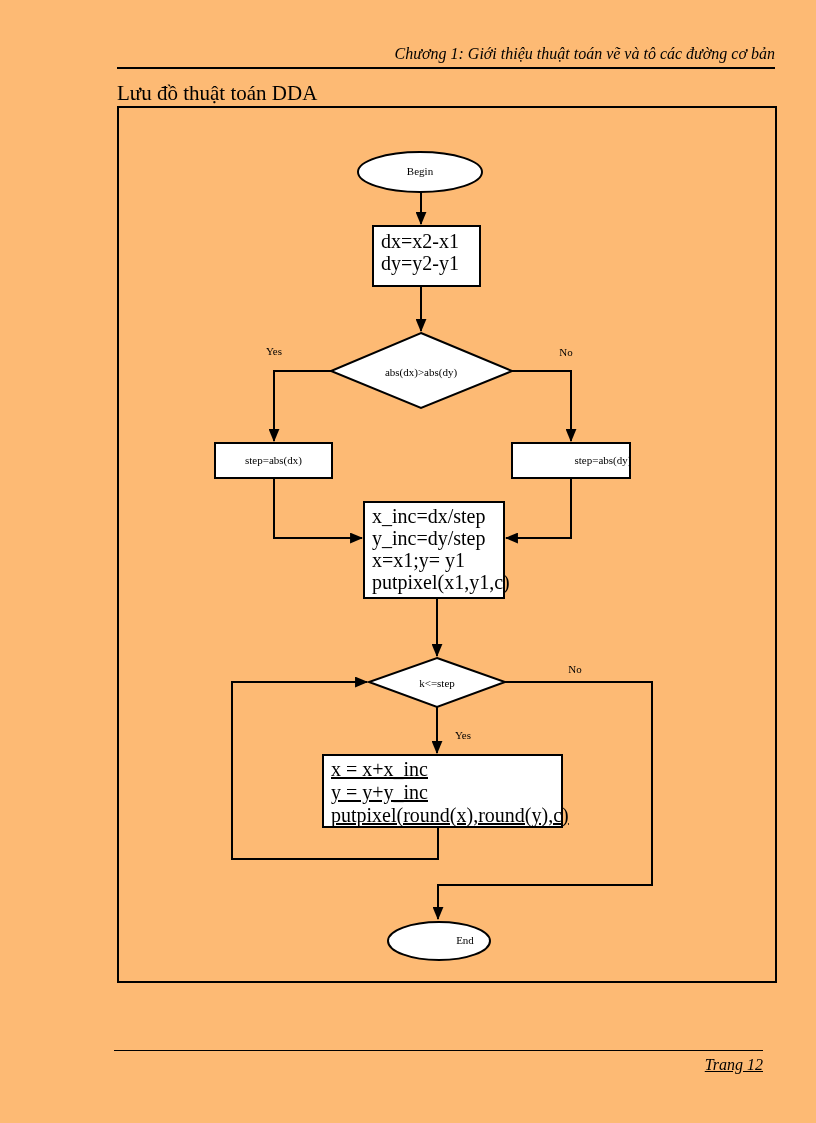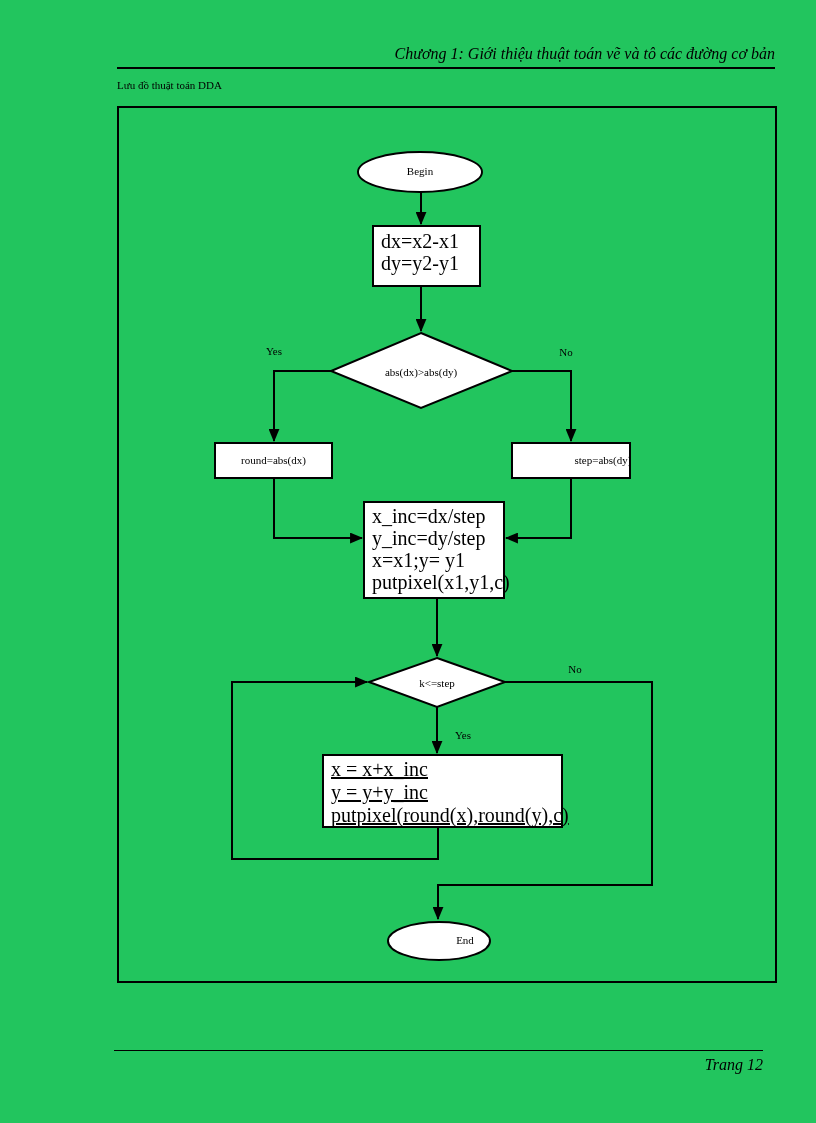--- a/index.html
+++ b/index.html
@@ -1,45 +1,46 @@
 <!DOCTYPE html>
 <html><head>
 <meta charset="utf-8">
 <style>
   html,body { margin:0; padding:0; background:#e8e8e8; }
   .page {
     position:relative;
     width:816px; height:1123px;
     margin:0 auto;
-    background:#22c55e;
+    background:#fdba74;
     font-family:"Liberation Serif","DejaVu Serif",serif;
     color:#000;
     overflow:hidden;
   }
   .abs { position:absolute; }
 
   .header-title {
     left:117px; top:44px; width:658px;
     text-align:right;
     font-style:italic;
     font-size:16px; line-height:20px;
     padding-bottom:3px;
     border-bottom:2px solid #000;
   }
   .subtitle {
-    left:117px; top:75px;
-    font-size:11px; line-height:20px;
+    left:117px; top:83px;
+    font-size:21px; line-height:20px;
   }
   .footer {
     left:114px; top:1050px; width:649px;
     text-align:right;
     font-style:italic;
     font-size:16px; line-height:20px;
     padding-top:4px;
     border-top:1px solid #000;
+    text-decoration:underline;
   }
 
   .fc-svg { left:0; top:0; }
 
   .fc-label {
     position:absolute;
     font-size:11px; line-height:20px;
     text-align:center;
     white-space:nowrap;
   }
@@ -97,21 +98,21 @@
 
   <div class="fc-lines" style="left:381px;top:230px;">
     <div>dx=x2-x1</div>
     <div>dy=y2-y1</div>
   </div>
 
   <div class="fc-label" style="left:331px;top:362px;width:180px;">abs(dx)&gt;abs(dy)</div>
   <div class="fc-label" style="left:240px;top:341px;width:68px;">Yes</div>
   <div class="fc-label" style="left:532px;top:342px;width:68px;">No</div>
 
-  <div class="fc-label" style="left:215px;top:450px;width:117px;">round=abs(dx)</div>
+  <div class="fc-label" style="left:215px;top:450px;width:117px;">step=abs(dx)</div>
   <div class="fc-label" style="left:512px;top:450px;width:118px;margin-left:32px;">step=abs(dy)</div>
 
   <div class="fc-lines" style="left:372px;top:505px;">
     <div>x_inc=dx/step</div>
     <div>y_inc=dy/step</div>
     <div>x=x1;y= y1</div>
     <div>putpixel(x1,y1,c)</div>
   </div>
 
   <div class="fc-label" style="left:369px;top:673px;width:136px;">k&lt;=step</div>

